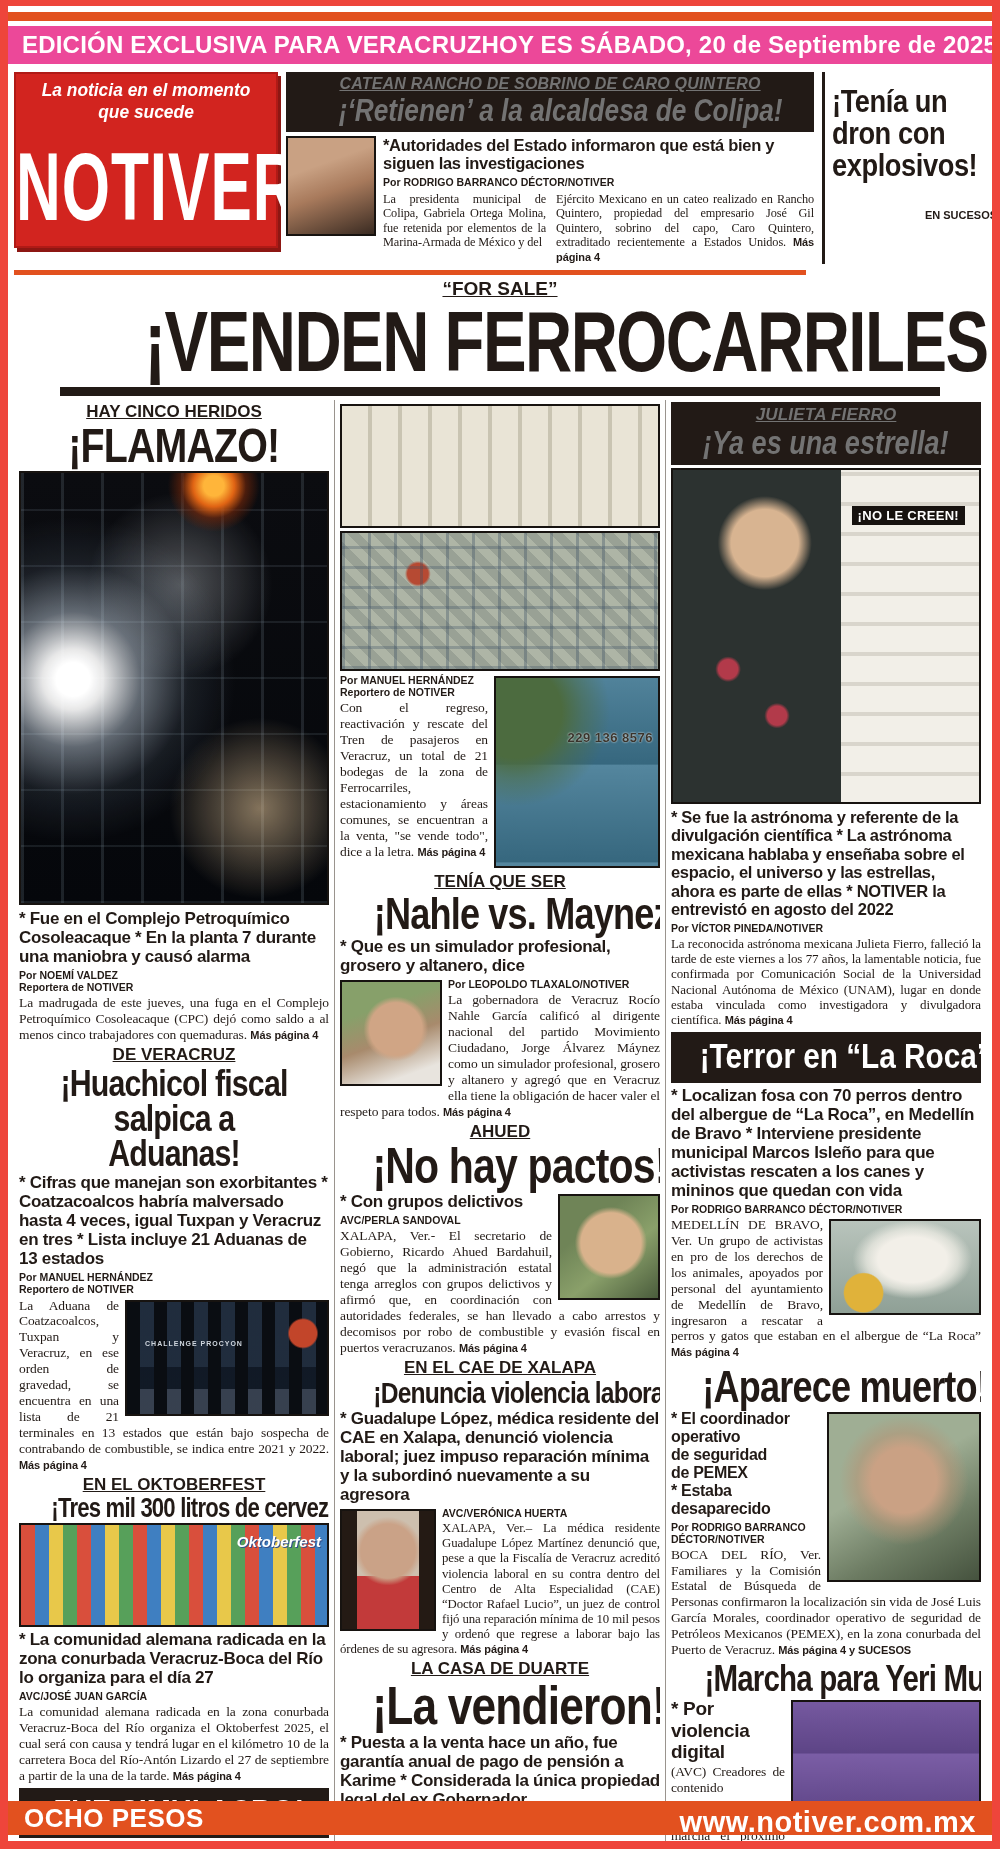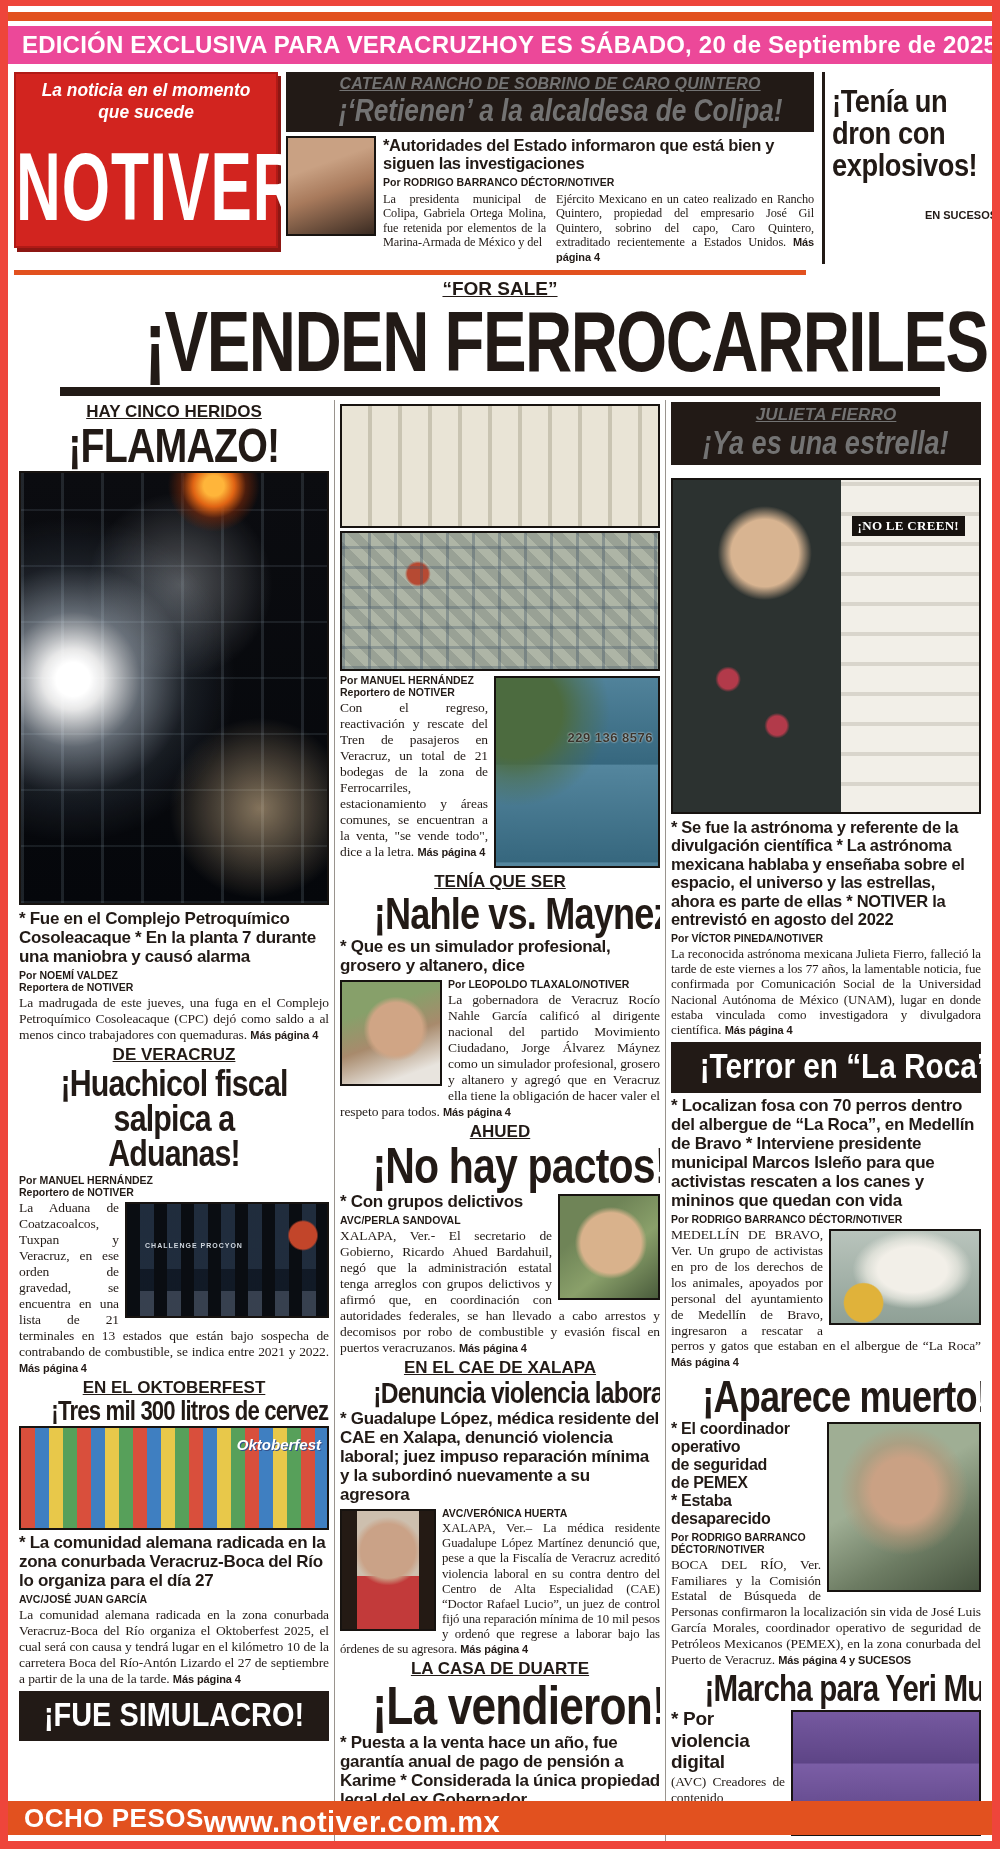--- a/index.html
+++ b/index.html
@@ -118,21 +118,21 @@
     linear-gradient(150deg,#9fae94 0 40%,#6d7c63 70%,#45523e);}
   .p-yeri{width:186px;height:122px;background:
     linear-gradient(#7b5ea6,#5d4486),linear-gradient(#8a6cb8,#6a4f96),linear-gradient(#7b5ea6,#56407e),
     radial-gradient(circle at 20% 18%,#caa184 0 7%,transparent 8%),
     radial-gradient(circle at 50% 14%,#caa184 0 7%,transparent 8%),
     radial-gradient(circle at 82% 18%,#caa184 0 7%,transparent 8%),
     linear-gradient(#463a30,#2e2620);
     background-size:24% 52%,24% 56%,24% 50%,100% 100%,100% 100%,100% 100%,100% 100%;
     background-position:6% 88%,48% 94%,90% 82%,0 0,0 0,0 0,0 0;}
   
-  .footbar{position:absolute;left:0;bottom:6px;width:100%;height:34px;background:#e2511f;display:flex;align-items:center;justify-content:flex-start;padding:0 16px;box-sizing:border-box;}
+  .footbar{position:absolute;left:0;bottom:6px;width:100%;height:34px;background:#e2511f;display:flex;align-items:center;justify-content:space-between;padding:0 16px;box-sizing:border-box;}
   .price{color:#fff;font-weight:bold;font-size:26px;letter-spacing:.5px;}
   .website{color:#fff;font-weight:bold;font-size:29px;letter-spacing:.5px;margin-top:8px;}
   .clear{clear:both;}
 </style>
 </head>
 <body>
 
 <div class="page">
 
   <div class="stripe-orange"></div>
@@ -188,20 +188,21 @@
         <div class="ph p-flamazo"></div>
         <div class="sub" style="margin-top:4px;">* Fue en el Complejo Petroquímico Cosoleacaque * En la planta 7 durante una maniobra y causó alarma</div>
         <div class="byline">Por NOEMÍ VALDEZ
 Reportera de NOTIVER</div>
         <p class="body"><span>La madrugada de este jueves, una fuga en el Complejo Petroquímico Cosoleacaque (CPC) dejó como saldo a al menos cinco trabajadores con quemaduras.</span> <b class="more">Más página 4</b></p>
       </div>
 
       <div class="story">
         <div class="kicker">DE VERACRUZ</div>
         <div class="hl" style="font-size:37px;white-space:normal;"><span class="cond" style="white-space:normal;">¡Huachicol fiscal salpica a Aduanas!</span></div>
+        <div class="sub">* Cifras que manejan son exorbitantes * Coatzacoalcos habría malversado hasta 4 veces, igual Tuxpan y Veracruz en tres * Lista incluye 21 Aduanas de 13 estados</div>
         <div class="byline">Por MANUEL HERNÁNDEZ
 Reportero de NOTIVER</div>
         <div>
           <div class="ph p-ship fl-r">
             <span class="ph-label ship-name">CHALLENGE PROCYON</span>
           </div>
           <p class="body"><span>La Aduana de Coatzacoalcos, Tuxpan y Veracruz, en ese orden de gravedad, se encuentra en una lista de 21 terminales en 13 estados que están bajo sospecha de contrabando de combustible, se indica entre 2021 y 2022.</span> <b class="more">Más página 4</b></p>
         </div>
         <div class="clear"></div>
       </div>
@@ -280,21 +281,21 @@
         <div class="clear"></div>
       </div>
     </div>
 
     <div class="col col-r">
       <div class="story">
         <div class="black-banner" style="margin-top:2px;">
           <div class="bb-kicker" style="font-size:17px;">JULIETA FIERRO</div>
           <div class="bb-head" style="font-size:33px;"><span class="cond">¡Ya es una estrella!</span></div>
         </div>
-        <div class="ph p-fierro" style="margin-top:13px;font-family:Liberation Serif, serif;">
+        <div class="ph p-fierro" style="margin-top:3px;">
           <span class="ph-label fierro-label">¡NO LE CREEN!</span>
         </div>
         <div class="sub" style="margin-top:4px;font-size:16.5px;">* Se fue la astrónoma y referente de la divulgación científica  * La astrónoma mexicana hablaba y enseñaba sobre el espacio, el universo y las estrellas, ahora es parte de ellas * NOTIVER la entrevistó  en agosto del 2022</div>
         <div class="byline">Por VÍCTOR PINEDA/NOTIVER</div>
         <p class="body" style="font-size:13px;"><span>La reconocida astrónoma mexicana Julieta Fierro, falleció la tarde de este viernes a los 77 años, la lamentable noticia, fue confirmada por Comunicación Social de la Universidad Nacional Autónoma de México (UNAM), lugar en donde estaba vinculada como investigadora y divulgadora científica.</span> <b class="more">Más página 4</b></p>
       </div>
 
       <div class="story">
         <div class="banner-solo"><span class="cond" style="font-weight:bold;font-size:35px;">¡Terror en “La Roca”!</span></div>
         <div class="sub">* Localizan fosa con 70 perros dentro del albergue de “La Roca”, en Medellín de Bravo * Interviene presidente municipal Marcos Isleño para que activistas rescaten a los canes y mininos que quedan con vida</div>

